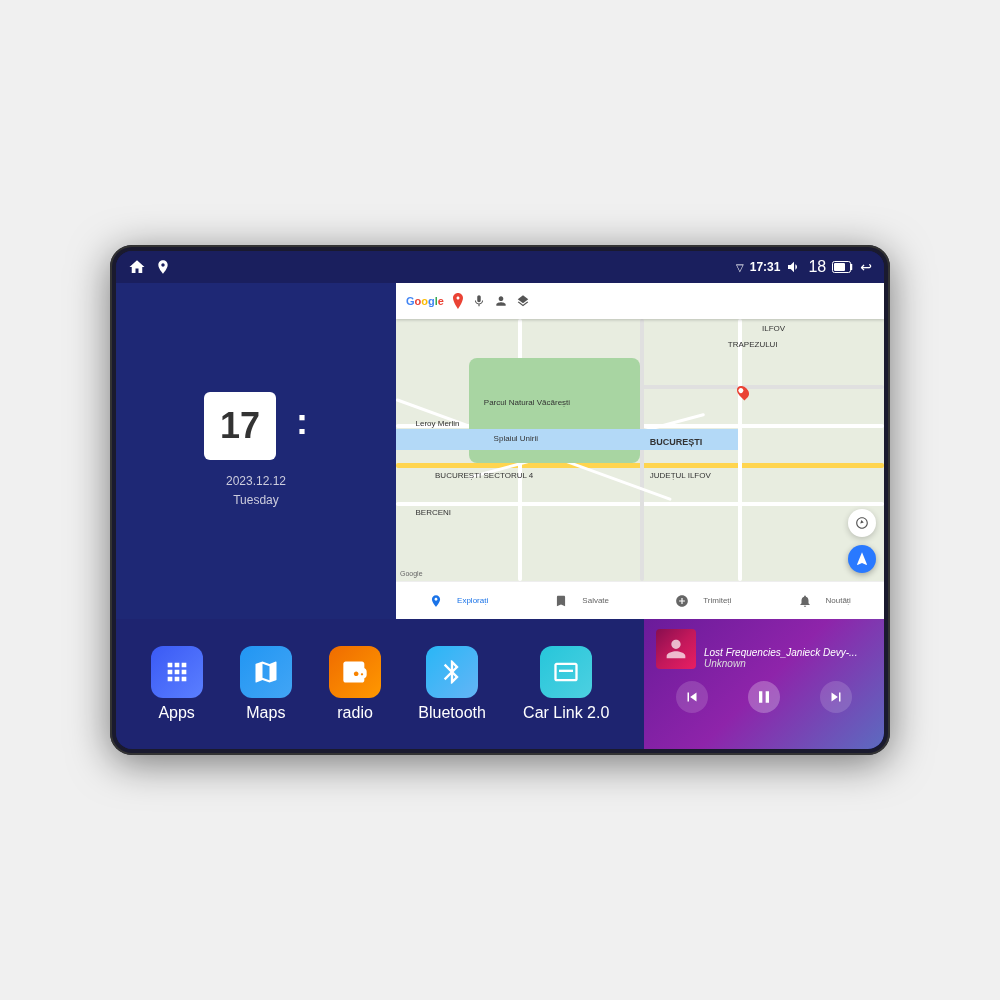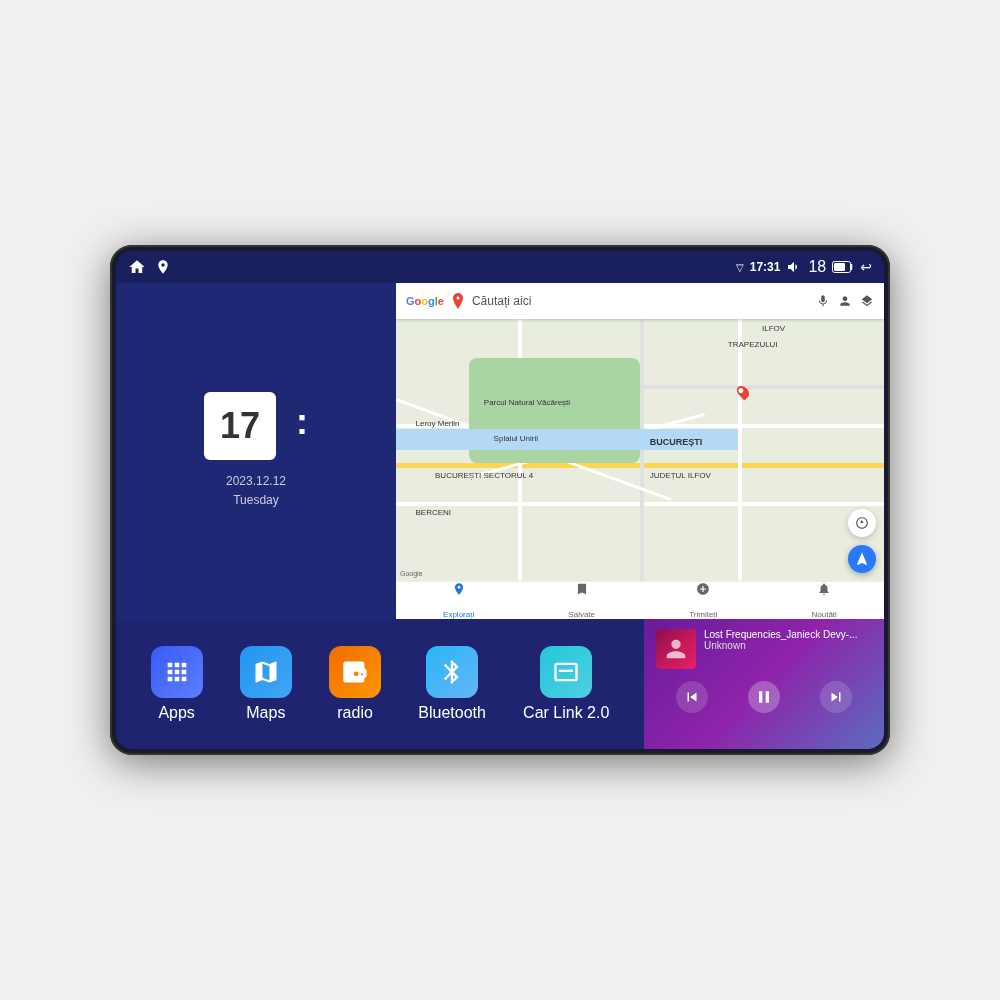--- a/index.html
+++ b/index.html
@@ -274,21 +274,20 @@
       background: #fff;
       height: 38px;
       display: flex;
       align-items: center;
       justify-content: space-around;
       border-top: 1px solid #eee;
     }
 
     .map-nav-item {
       display: flex;
-      flex-direction: column;
       align-items: center;
       gap: 14px;
       font-size: 8px;
       color: #666;
     }
 
     .map-nav-item.active {
       color: #1a73e8;
     }
 
@@ -362,23 +361,24 @@
       width: 240px;
       background: linear-gradient(135deg, #6a1b9a, #8e24aa, #5c6bc0);
       display: flex;
       flex-direction: column;
       padding: 10px 12px;
       border-radius: 0 0 16px 0;
     }
 
     .music-info {
       display: flex;
-      align-items: flex-start;
+      align-items: flex-end;
       gap: 8px;
       margin-bottom: 8px;
+      font-style: italic;
     }
 
     .music-thumb {
       width: 40px;
       height: 40px;
       border-radius: 4px;
       background: linear-gradient(135deg, #c2185b, #f06292);
       overflow: hidden;
       flex-shrink: 0;
     }
@@ -498,21 +498,20 @@
 
         <div class="map-panel">
 
           <div class="map-search-bar">
             <div class="map-logo">
               <span>G</span><span>o</span><span>o</span><span>g</span><span>l</span><span>e</span>
             </div>
             <svg width="12" height="16" viewBox="0 0 12 16" fill="none">
               <path d="M6 0C3.24 0 1 2.24 1 5c0 3.75 5 11 5 11s5-7.25 5-11c0-2.76-2.24-5-5-5zm0 6.5c-.83 0-1.5-.67-1.5-1.5S5.17 3.5 6 3.5 7.5 4.17 7.5 5 6.83 6.5 6 6.5z" fill="#EA4335"></path>
             </svg>
-            <span class="map-search-input">Căutați aici</span>
 
             <svg width="14" height="14" viewBox="0 0 24 24" fill="#555">
               <path d="M12 14c1.66 0 2.99-1.34 2.99-3L15 5c0-1.66-1.34-3-3-3S9 3.34 9 5v6c0 1.66 1.34 3 3 3zm5.3-3c0 3-2.54 5.1-5.3 5.1S6.7 14 6.7 11H5c0 3.41 2.72 6.23 6 6.72V21h2v-3.28c3.28-.48 6-3.3 6-6.72h-1.7z"></path>
             </svg>
 
             <svg width="14" height="14" viewBox="0 0 24 24" fill="#555">
               <path d="M12 12c2.21 0 4-1.79 4-4s-1.79-4-4-4-4 1.79-4 4 1.79 4 4 4zm0 2c-2.67 0-8 1.34-8 4v2h16v-2c0-2.66-5.33-4-8-4z"></path>
             </svg>
 
             <svg width="14" height="14" viewBox="0 0 24 24" fill="#555">

